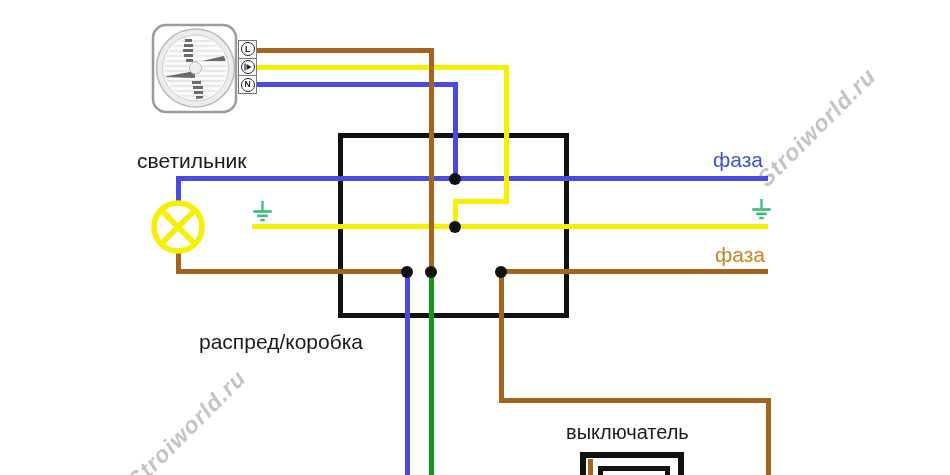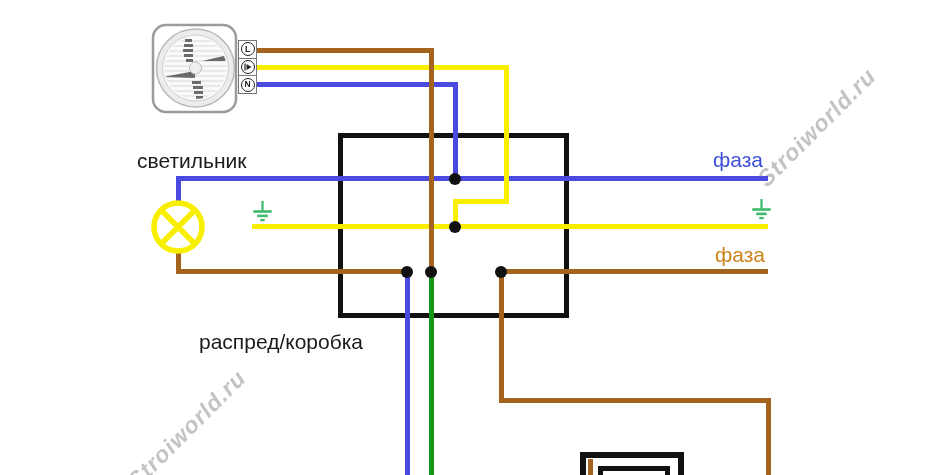--- a/index.html
+++ b/index.html
@@ -154,14 +154,15 @@
   </svg>
 
   <div class="sw-outer"></div>
   <div class="sw-inner"></div>
   <div class="sw-tick"></div>
 
   <div class="lbl" style="left:137px;top:149px;">светильник</div>
   <div class="lbl lbl-blue" style="left:701px;top:148px;width:62px;text-align:right;">фаза</div>
   <div class="lbl lbl-brown" style="left:701px;top:243px;width:64px;text-align:right;">фаза</div>
   <div class="lbl" style="left:199px;top:330px;text-align:right;">распред/коробка</div>
+  <div class="lbl" style="left:566px;top:421px;font-size:20px;">выключатель</div>
 
 </div>
 
 </body></html>

